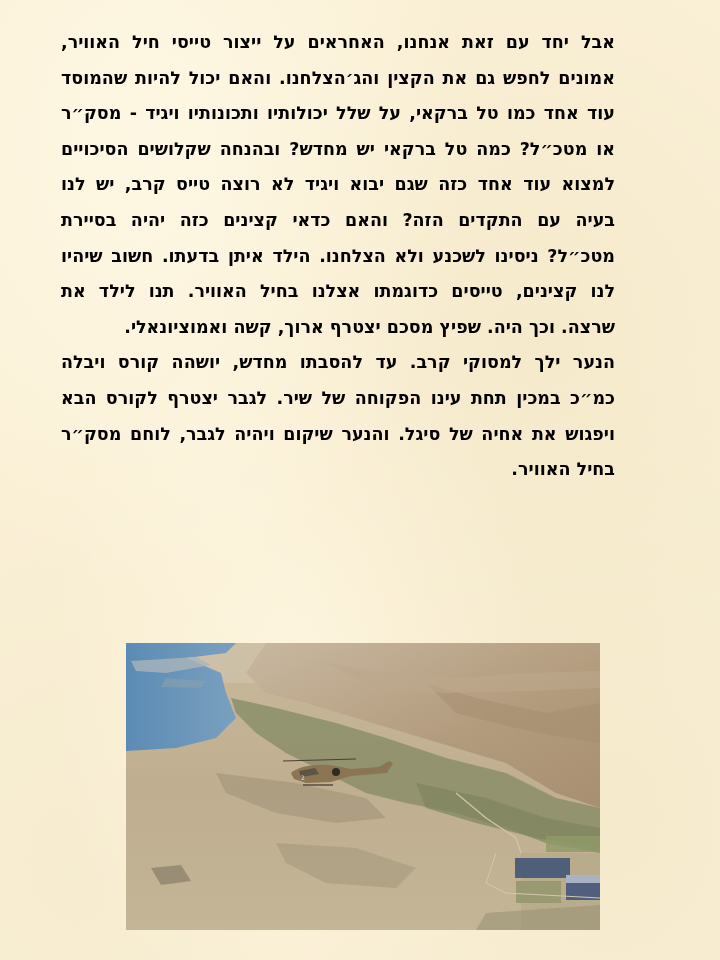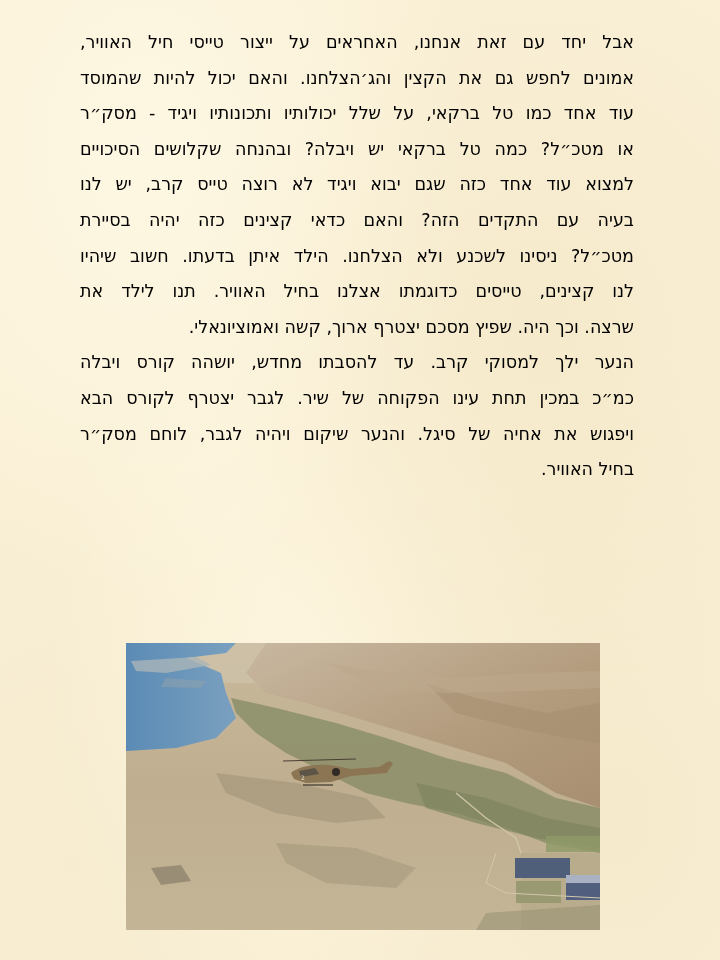--- a/index.html
+++ b/index.html
@@ -16,26 +16,27 @@
         radial-gradient(ellipse at 20% 15%, rgba(255,250,232,0.7) 0%, rgba(255,250,232,0) 40%),
         radial-gradient(ellipse at 75% 35%, rgba(240,226,190,0.45) 0%, rgba(240,226,190,0) 45%),
         radial-gradient(ellipse at 40% 70%, rgba(255,248,228,0.6) 0%, rgba(255,248,228,0) 40%),
         radial-gradient(ellipse at 85% 85%, rgba(238,224,188,0.4) 0%, rgba(238,224,188,0) 40%),
         radial-gradient(ellipse at 10% 90%, rgba(242,230,198,0.4) 0%, rgba(242,230,198,0) 40%);
       font-family: "DejaVu Sans", sans-serif;
       color: #000;
     }
     .text-block {
       position: absolute;
-      left: 80px;
+      left: 61px;
       top: 25px;
       width: 554px;
       direction: rtl;
       text-align: justify;
       text-align-last: right;
+      font-weight: bold;
     }
     .line {
       display: block;
       height: 35.6px;
       line-height: 35.6px;
       font-size: 17.5px;
       white-space: nowrap;
       text-align: justify;
       text-align-last: justify;
     }
@@ -58,21 +59,21 @@
     }
   </style>
 </head>
 <body>
 
 <div class="text-block">
   <div class="paragraph">
     <span class="line">אבל יחד עם זאת אנחנו, האחראים על ייצור טייסי חיל האוויר,</span>
     <span class="line">אמונים לחפש גם את הקצין והג׳הצלחנו. והאם יכול להיות שהמוסד</span>
     <span class="line">עוד אחד כמו טל ברקאי, על שלל יכולותיו ותכונותיו ויגיד - מסק״ר</span>
-    <span class="line">או מטכ״ל? כמה טל ברקאי יש ויבלה? ובהנחה שקלושים הסיכויים</span>
+    <span class="line">או מטכ״ל? כמה טל ברקאי יש מחדש? ובהנחה שקלושים הסיכויים</span>
     <span class="line">למצוא עוד אחד כזה שגם יבוא ויגיד לא רוצה טייס קרב, יש לנו</span>
     <span class="line">בעיה עם התקדים הזה? והאם כדאי קצינים כזה יהיה בסיירת</span>
     <span class="line">מטכ״ל? ניסינו לשכנע ולא הצלחנו. הילד איתן בדעתו. חשוב שיהיו</span>
     <span class="line">לנו קצינים, טייסים כדוגמתו אצלנו בחיל האוויר. תנו לילד את</span>
     <span class="line last">שרצה. וכך היה. שפיץ מסכם יצטרף ארוך, קשה ואמוציונאלי.</span>
   </div>
   <div class="paragraph">
     <span class="line">הנער ילך למסוקי קרב. עד להסבתו מחדש, יושהה קורס ויבלה</span>
     <span class="line">כמ״כ במכין תחת עינו הפקוחה של שיר. לגבר יצטרף לקורס הבא</span>
     <span class="line">ויפגוש את אחיה של סיגל. והנער שיקום ויהיה לגבר, לוחם מסק״ר</span>

